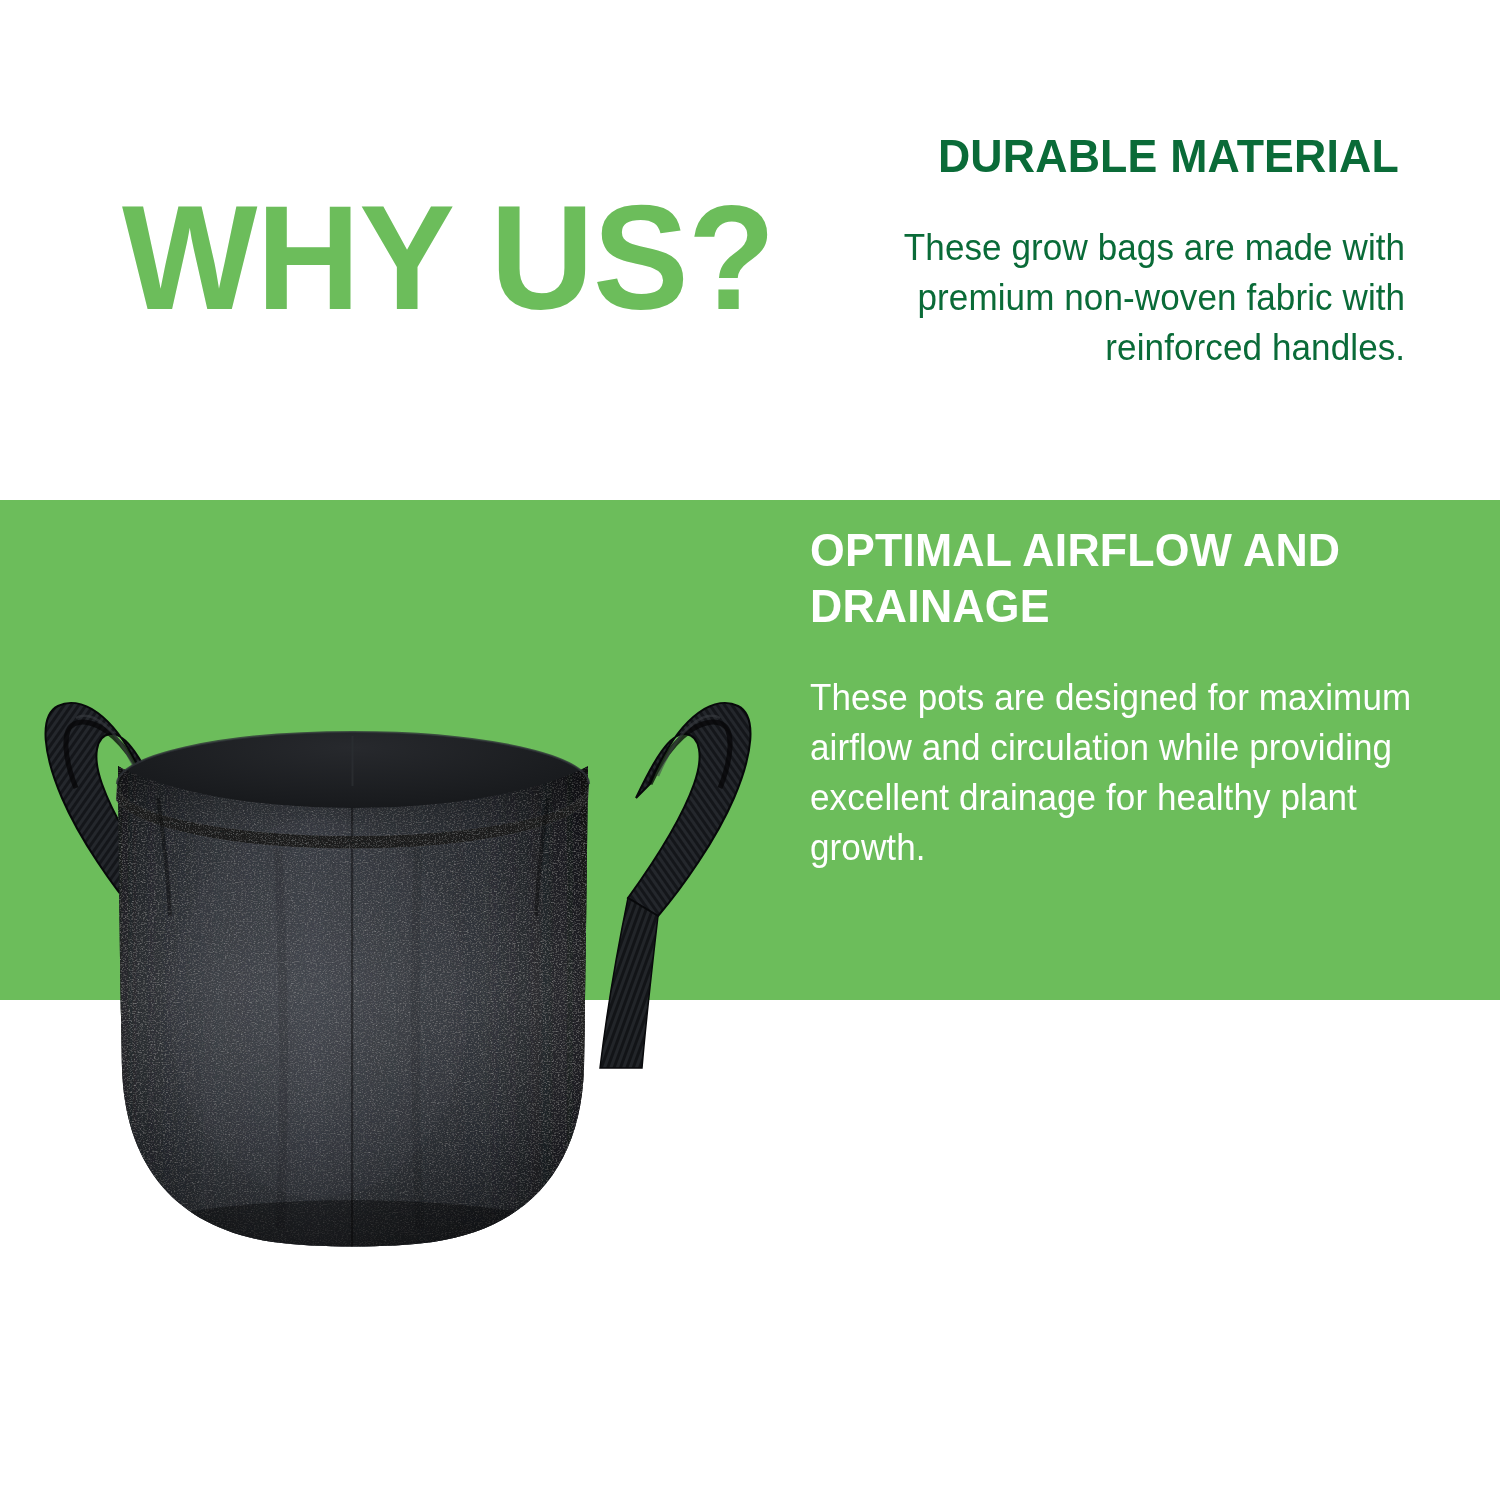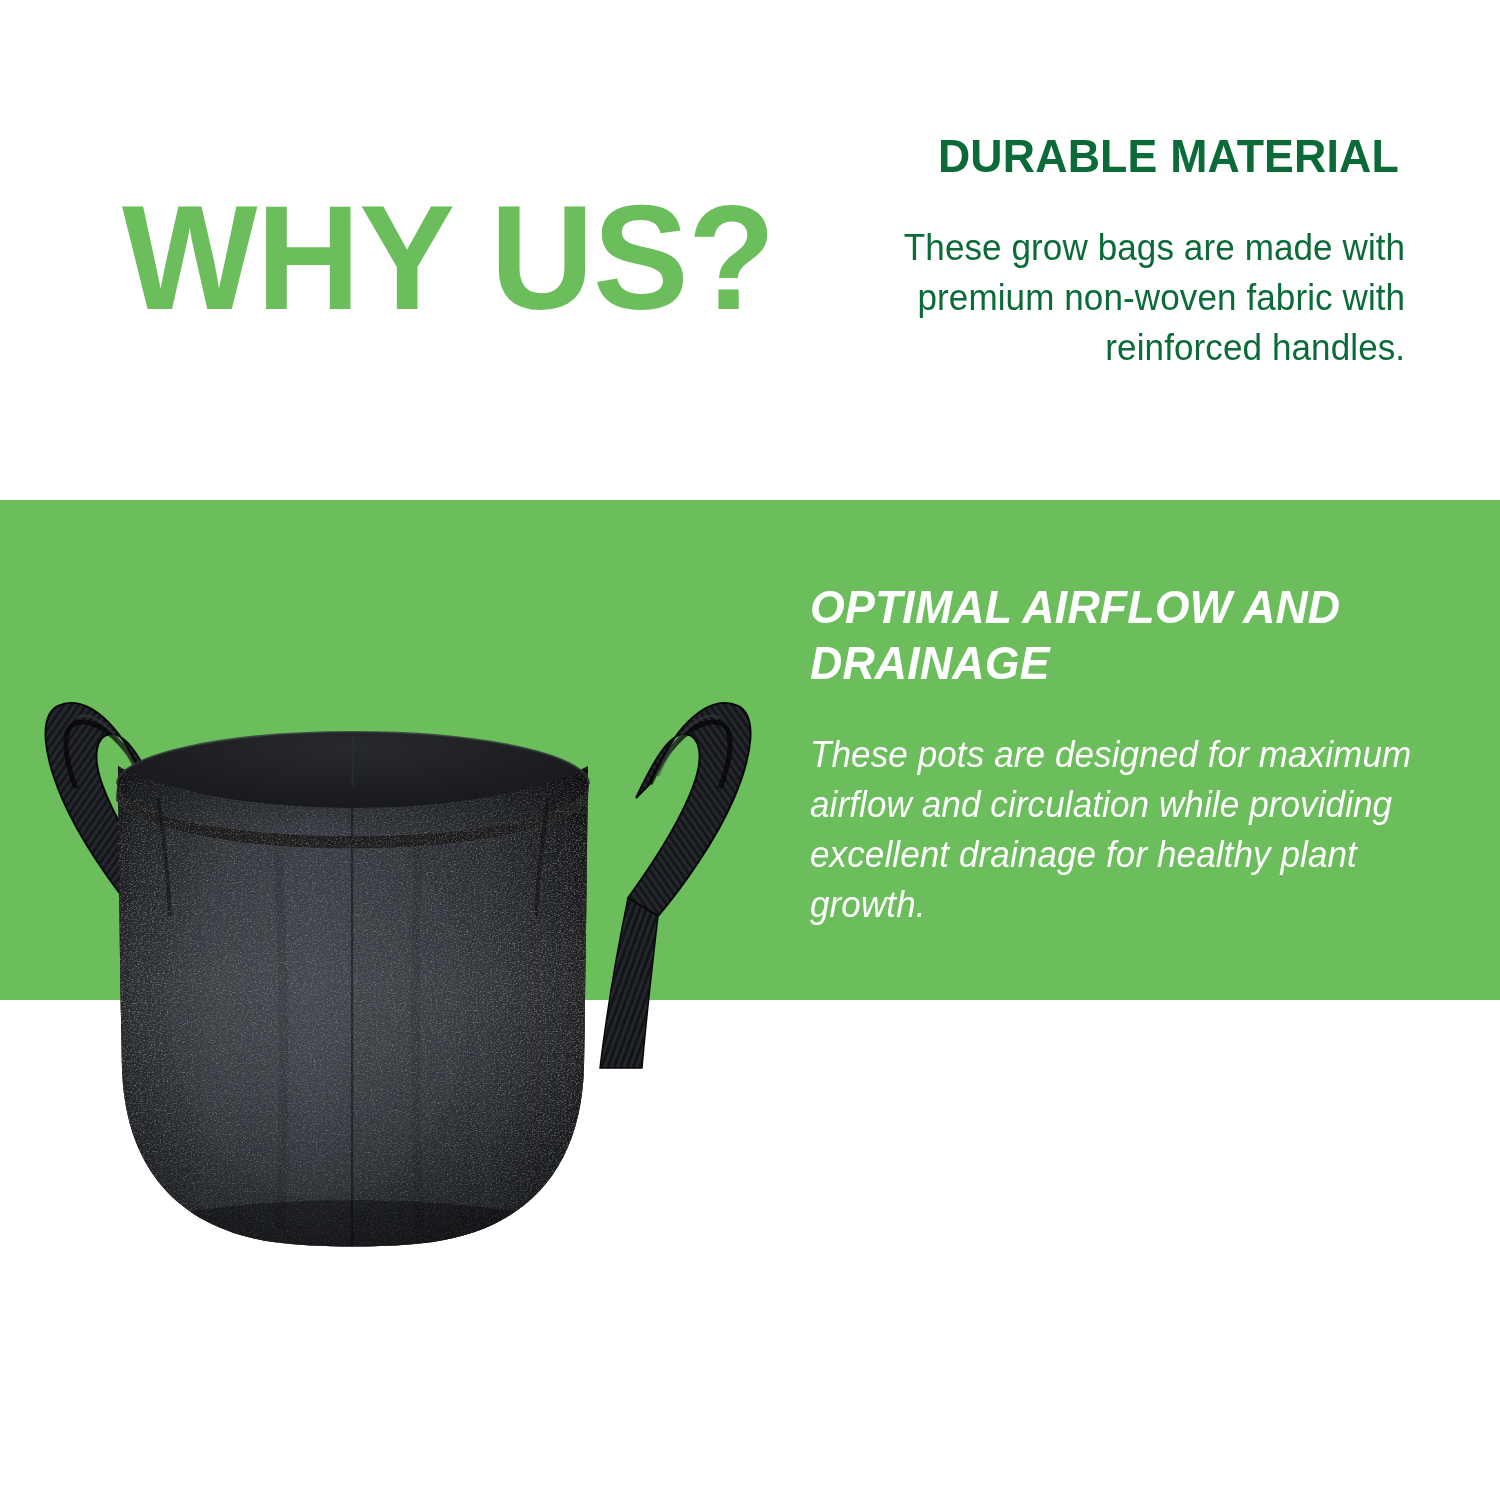--- a/index.html
+++ b/index.html
@@ -51,21 +51,21 @@
     font-size:36.5px;
     line-height:50px;
     letter-spacing:0.1px;
     transform:scaleX(0.96);
     transform-origin:left top;
   }
   .block.b1 { top:128px;text-align:right; }
   .block.b1 h2 { color:#0A6B38; }
   .block.b1 p  { color:#0A6B38; margin-top:39px; }
 
-  .block.b2 { top:579px; width:640px;font-style:italic; }
+  .block.b2 { top:522px; width:640px; }
   .block.b2 h2 { color:#FFFFFF; }
   .block.b2 p  { color:#FFFFFF; margin-top:39px; }
 
   .block.b3 { top:1090px; width:630px; }
   .block.b3 h2 { color:#0A6B38; }
   .block.b3 p  { color:#0A6B38; margin-top:40px; }
 
   
   .bag-wrap {
     position:absolute;

